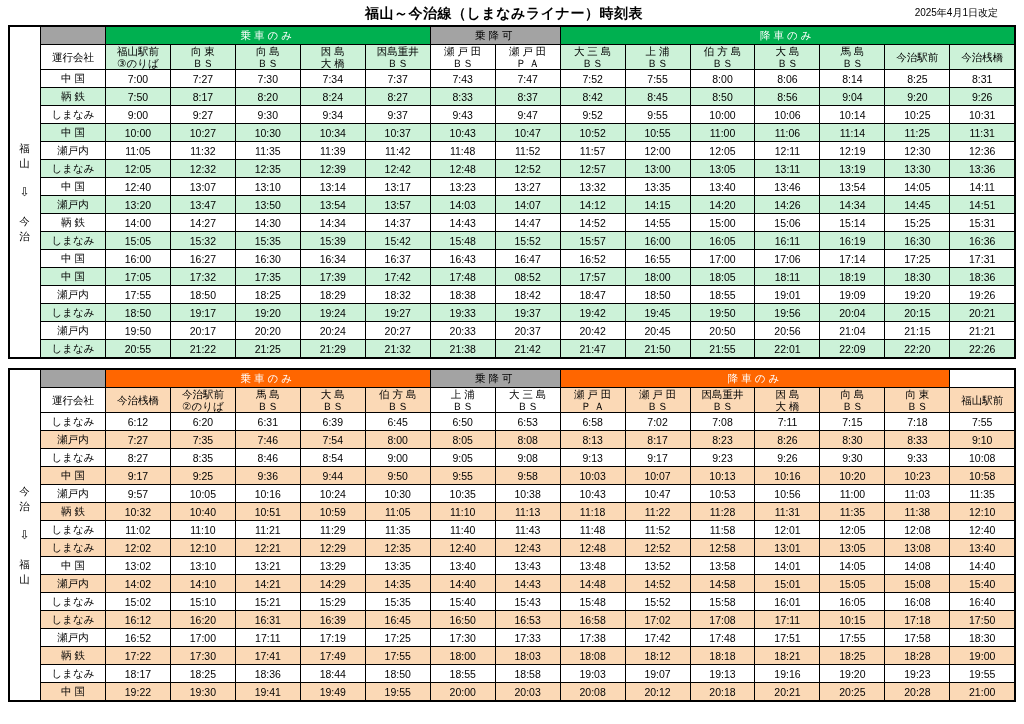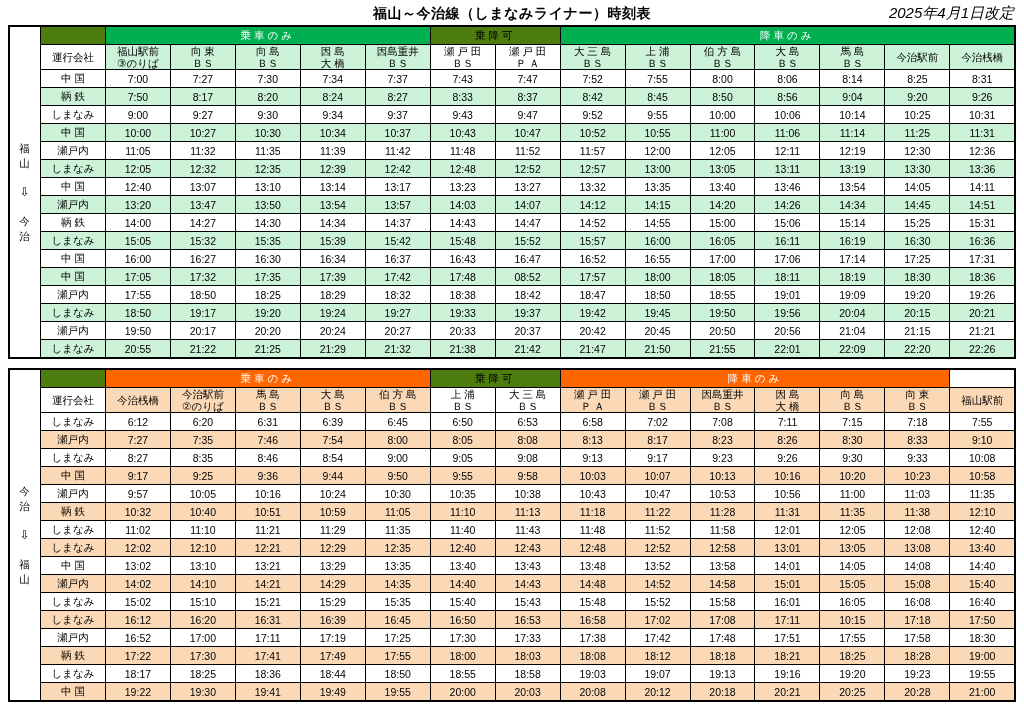--- a/index.html
+++ b/index.html
@@ -12,40 +12,39 @@
     height: 724px;
     font-family: "Liberation Sans", sans-serif;
     color: #000;
     overflow: hidden;
   }
   .page {
     position: relative;
     width: 1024px;
     height: 712px;
     box-sizing: border-box;
-    padding: 4px 8px 0 8px;
+    padding: 4px 24px 0 8px;
   }
   .title-row {
     position: relative;
     height: 18px;
   }
   .main-title {
     text-align: center;
     font-size: 14px;
     font-weight: bold;
     letter-spacing: 0.5px;
     line-height: 18px;
   }
   .revision {
     position: absolute;
     right: 2px;
     top: 2px;
-    font-size: 15px;
+    font-size: 10px;
     line-height: 14px;
-    font-style: italic;
   }
   table.tt {
     border-collapse: collapse;
     table-layout: fixed;
     width: 1008px;
     margin-top: 3px;
     border: 2px solid #000;
   }
   table.tt td, table.tt th {
     border: 1px solid #000;
@@ -58,21 +57,21 @@
     overflow: hidden;
   }
   
   .band {
     font-size: 11px;
     font-weight: bold;
     letter-spacing: 3px;
     height: 18px;
   }
   .band-green { background: #00b050; color: #fff; }
-  .band-white { background: #4d7c0f; color: #000; }
+  .band-white { background: #a3a3a3; color: #000; }
   .band-orange { background: #ff6600; color: #fff; }
 
   .hdr {
     height: 34px;
     font-size: 10px;
     line-height: 12px;
   }
   .hdr-green { background: #ccf2d8; }
   .hdr-white { background: #ffffff; }
   .hdr-orange { background: #fbd9b6; }

